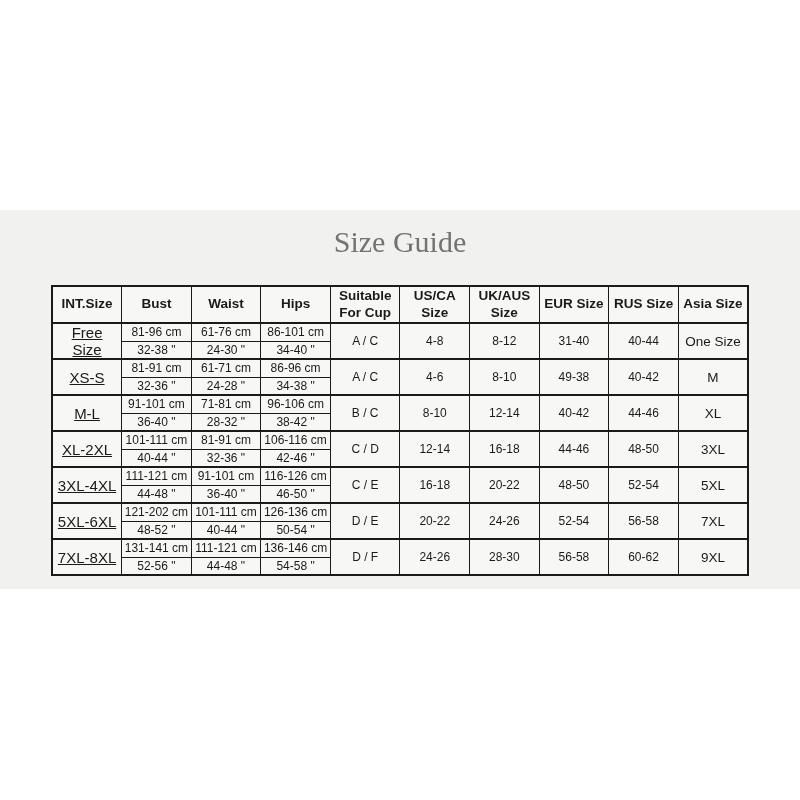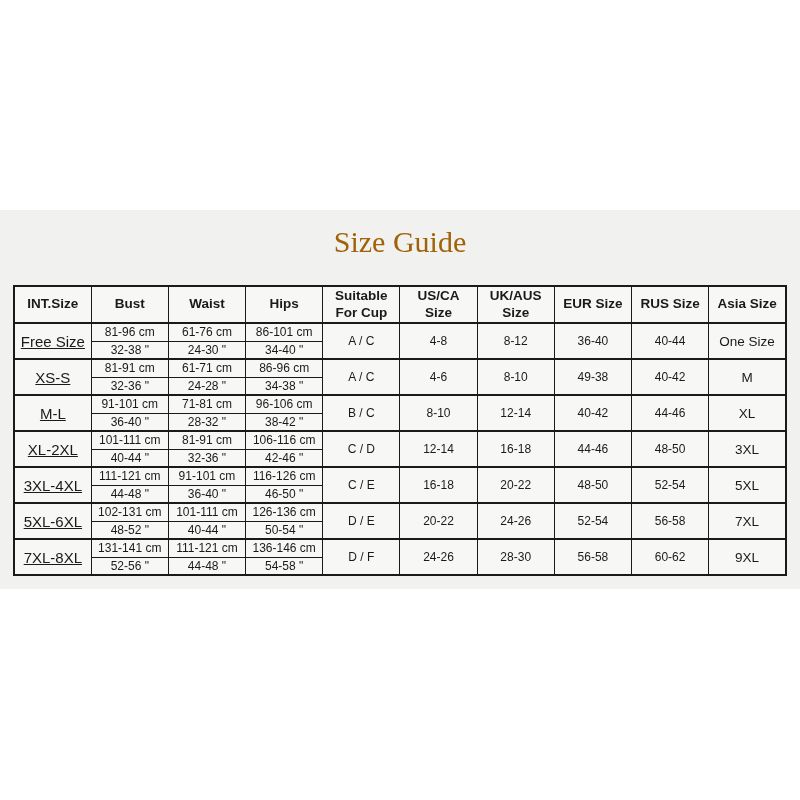--- a/index.html
+++ b/index.html
@@ -14,24 +14,24 @@
     width:800px;height:800px;background:#ffffff;overflow:hidden;
     font-family:"Liberation Sans","DejaVu Sans",sans-serif;color:var(--text);
   }
   .band{
     margin-top:210px;height:379px;width:800px;
     background:var(--band);padding-top:17px;
   }
   .title{
     margin:0;text-align:center;
     font-family:"Liberation Serif","DejaVu Serif",serif;
-    font-weight:400;font-size:30px;line-height:30px;color:#a16207;
+    font-weight:400;font-size:30px;line-height:30px;color:#737373;
   }
   table.size-guide{
-    width:774px;margin:28px auto 0;table-layout:fixed;
+    width:698px;margin:28px auto 0;table-layout:fixed;
     border-collapse:collapse;background:var(--cell_bg);
     border:2px solid var(--border);
   }
   .size-guide th,.size-guide td{
     border:1px solid var(--border);
     text-align:center;vertical-align:middle;padding:0 2px;
     overflow:hidden;
   }
   .size-guide thead th{
     height:37px;font-weight:700;font-size:13.5px;line-height:1.25;
@@ -67,21 +67,21 @@
     <tbody>
 
       <tr class="gf">
         <td class="size" rowspan="2">Free Size</td>
         <td class="meas">81-96 cm</td>
         <td class="meas">61-76 cm</td>
         <td class="meas">86-101 cm</td>
         <td class="val" rowspan="2">A / C</td>
         <td class="val" rowspan="2">4-8</td>
         <td class="val" rowspan="2">8-12</td>
-        <td class="val" rowspan="2">36-40</td>
+        <td class="val" rowspan="2">31-40</td>
         <td class="val" rowspan="2">40-44</td>
         <td class="val asia" rowspan="2">One Size</td>
       </tr>
       <tr>
         <td class="meas">32-38 "</td>
         <td class="meas">24-30 "</td>
         <td class="meas">34-40 "</td>
       </tr>
 
       <tr class="gf">
@@ -151,21 +151,21 @@
         <td class="val asia" rowspan="2">5XL</td>
       </tr>
       <tr>
         <td class="meas">44-48 "</td>
         <td class="meas">36-40 "</td>
         <td class="meas">46-50 "</td>
       </tr>
 
       <tr class="gf">
         <td class="size" rowspan="2">5XL-6XL</td>
-        <td class="meas">102-131 cm</td>
+        <td class="meas">121-202 cm</td>
         <td class="meas">101-111 cm</td>
         <td class="meas">126-136 cm</td>
         <td class="val" rowspan="2">D / E</td>
         <td class="val" rowspan="2">20-22</td>
         <td class="val" rowspan="2">24-26</td>
         <td class="val" rowspan="2">52-54</td>
         <td class="val" rowspan="2">56-58</td>
         <td class="val asia" rowspan="2">7XL</td>
       </tr>
       <tr>

